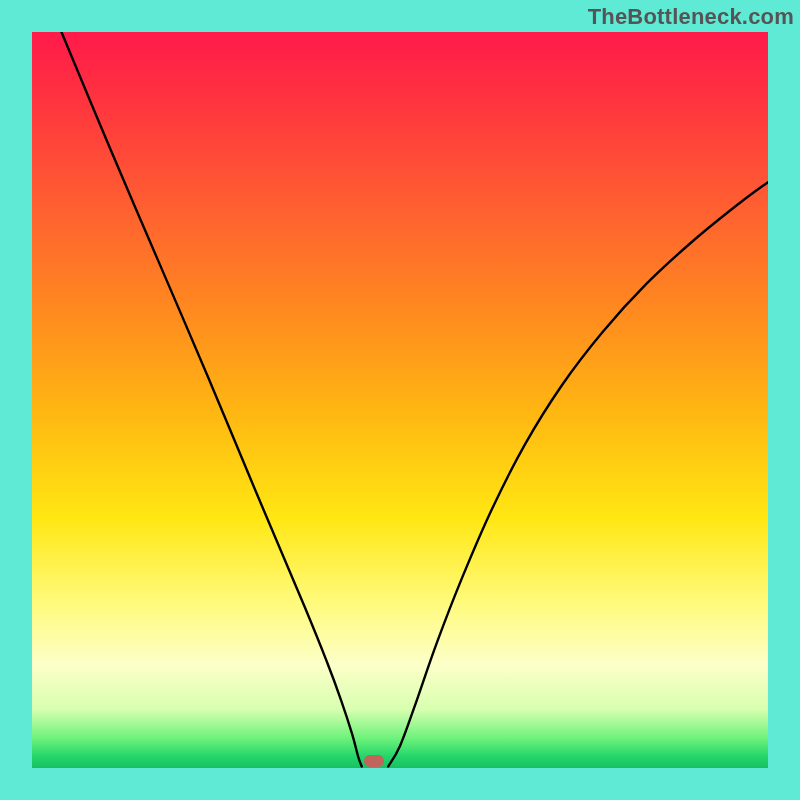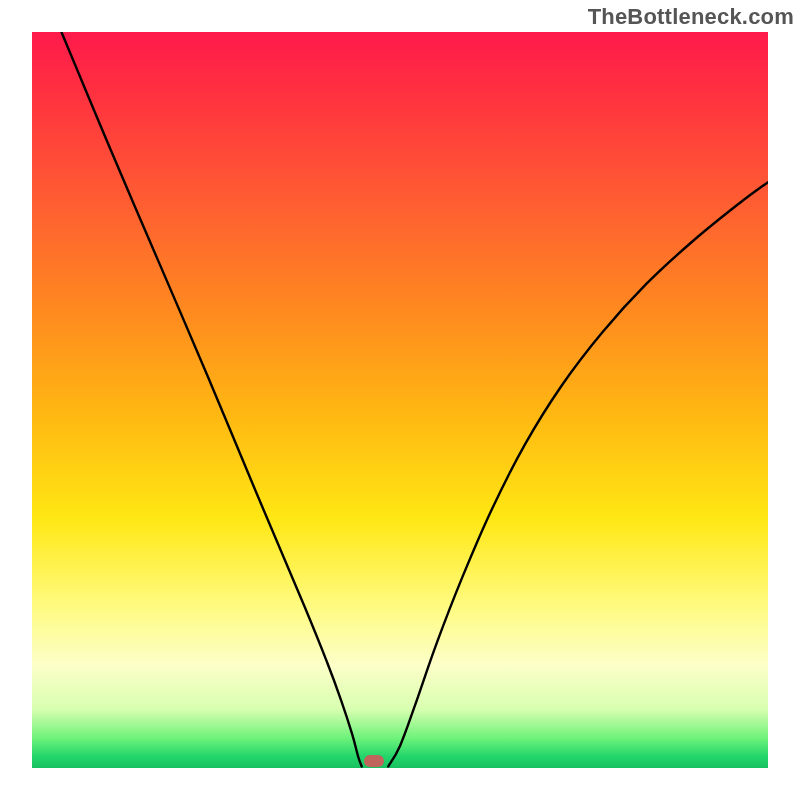--- a/index.html
+++ b/index.html
@@ -10,21 +10,21 @@
     background: #000;
     position: relative;
     font-family: Arial, Helvetica, sans-serif;
   }
   .frame {
     position: absolute;
     top: 0;
     left: 0;
     width: 800px;
     height: 800px;
-    background: #ffffff;
+    background: #5eead4;
   }
   .plot {
     position: absolute;
     top: 32px;
     left: 32px;
     width: 736px;
     height: 736px;
     overflow: hidden;
   }
   .gradient {

